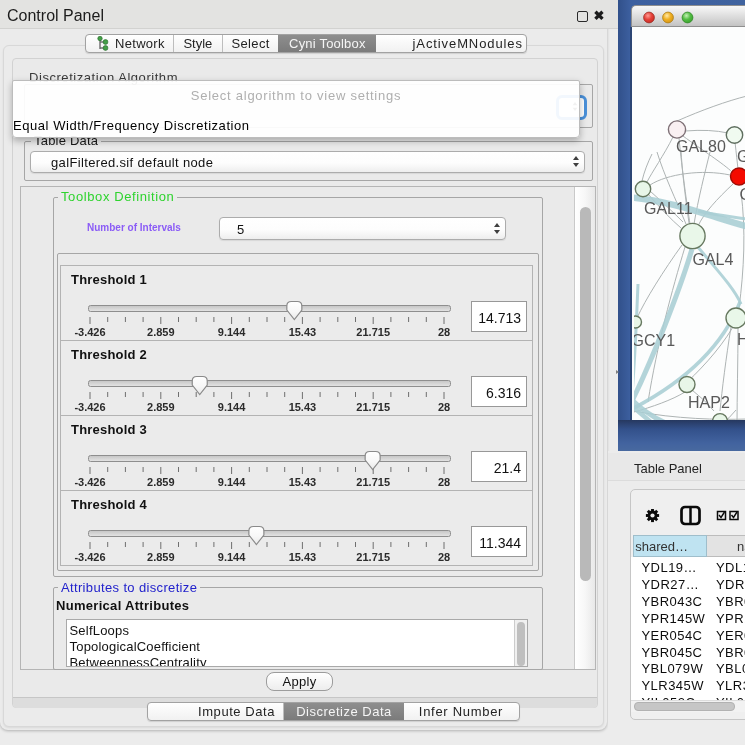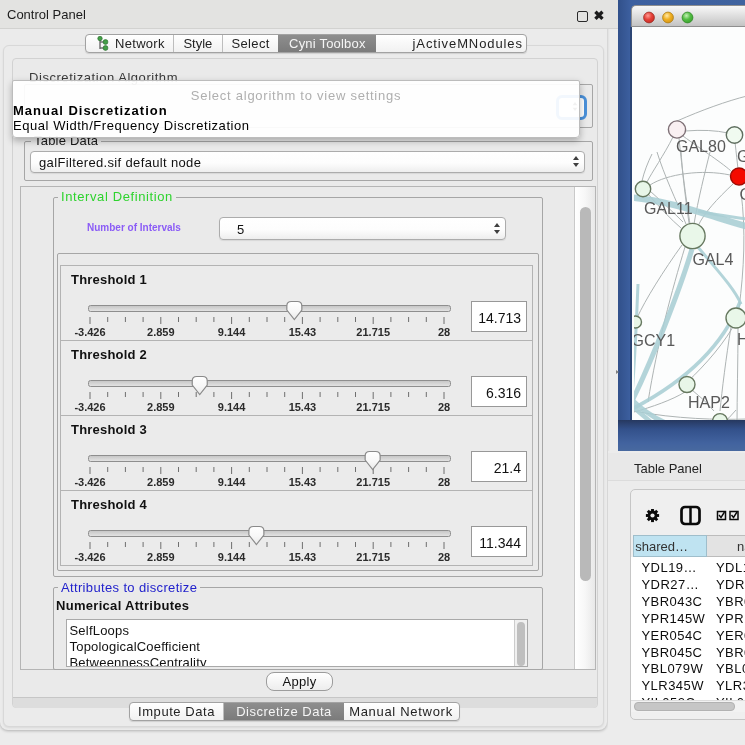--- a/index.html
+++ b/index.html
@@ -20,45 +20,45 @@
   .track{position:absolute;left:27px;top:39px;width:361px;height:5px;border:1px solid #8e8e8e;border-radius:2.5px;background:linear-gradient(180deg,#c7c7c7,#e2e2e2);}
   .vbox{position:absolute;left:410px;top:35px;width:56px;height:31px;background:#ffffff;border:1px solid #989898;font-size:14px;color:#111;text-align:right;line-height:28px;padding-top:2px;padding-right:5px;box-sizing:border-box;}
   .ticklbl{position:absolute;top:60px;font-size:11px;font-weight:bold;color:#2b2b2b;transform:translateX(-50%);}
 </style>
 </head>
 <body>
 
 <div class="abs" id="lwin" style="left:0;top:0;width:607px;height:730px;background:#ebebeb;border-radius:0 0 8px 8px;box-shadow:0 1px 3px rgba(0,0,0,0.25);">
 
   <div class="abs" style="left:0;top:0;width:618px;height:28px;background:#e3e3e1;border-bottom:1px solid #d2d2d0;"></div>
-  <div class="abs" style="left:7px;top:7px;font-size:13px;color:#1c1c1c;">Control Panel</div>
+  <div class="abs" style="left:7px;top:7px;font-size:16px;color:#1c1c1c;">Control Panel</div>
   <div class="abs" style="left:576.5px;top:10.5px;width:9px;height:9px;border:1.6px solid #2a2a2a;border-radius:2px;"></div>
   <div class="abs" style="left:593.5px;top:8px;font-size:13px;font-weight:bold;color:#1a1a1a;">✖</div>
 
   <div class="abs" style="left:3px;top:45px;width:601px;height:682px;background:#ebebeb;border:1px solid #d8d8d8;border-radius:6px;box-sizing:border-box;box-shadow:0 1px 2px rgba(0,0,0,0.08);"></div>
   <div class="abs" style="left:12px;top:58px;width:586px;height:650px;background:#eaeaea;border:1px solid #d2d2d2;border-radius:4px;box-sizing:border-box;"></div>
   <div class="abs" style="left:13px;top:697px;width:584px;height:10px;background:#dddddd;border-top:1px solid #c6c6c6;border-radius:0 0 4px 4px;"></div>
 
   <div class="groupbox" style="left:24px;top:84px;width:567px;height:42px;"></div>
   <div class="gtitle" style="left:26px;top:71px;color:#3a3a3a;letter-spacing:0.55px;">Discretization Algorithm</div>
   <div class="abs" style="left:556px;top:95px;width:25px;height:19px;background:#fff;border:3px solid #4a90d9;border-radius:6px;"></div>
   <div class="steppers" style="left:572px;top:101px;transform:scale(0.8);"></div>
 
   <div class="groupbox" style="left:24px;top:141px;width:567px;height:38px;"></div>
   <div class="gtitle" style="left:31px;top:134px;color:#1a1a1a;letter-spacing:0.2px;">Table Data</div>
-  <div class="combo" style="left:30px;top:151px;width:555px;height:22px;line-height:22px;box-sizing:border-box;"><span style="margin-left:8px;letter-spacing:0.35px;">galFiltered.sif default node</span></div>
+  <div class="combo" style="left:30px;top:151px;width:555px;height:22px;line-height:22px;box-sizing:border-box;"><span style="margin-left:20px;letter-spacing:0.35px;">galFiltered.sif default node</span></div>
   <div class="steppers" style="left:573px;top:156px;"></div>
 
   <div class="abs" style="left:20px;top:186px;width:576px;height:484px;border:1px solid #b5b5b5;box-sizing:border-box;background:#eaeaea;overflow:hidden;">
     <div style="position:absolute;right:0;top:0;width:20px;height:100%;background:linear-gradient(90deg,#ffffff 0%,#f7f7f7 50%,#e8e8e8 100%);border-left:1px solid #c9c9c9;"></div>
     <div style="position:absolute;right:4px;top:20px;width:11px;height:374px;background:#b9b9b9;border-radius:5.5px;"></div>
   </div>
 
   <div class="groupbox" style="left:53px;top:197px;width:488px;height:378px;"></div>
-  <div class="gtitle" style="left:58px;top:190px;color:#2ed32e;letter-spacing:0.6px;">Interval Definition</div>
+  <div class="gtitle" style="left:58px;top:190px;color:#2ed32e;letter-spacing:0.6px;">Toolbox Definition</div>
   <div class="abs" style="left:87px;top:222px;font-size:10px;font-weight:bold;color:#8b5cf6;">Number of Intervals</div>
   <div class="combo" style="left:219px;top:217px;width:287px;height:23px;line-height:23px;box-sizing:border-box;"><span style="margin-left:17px;">5</span></div>
   <div class="steppers" style="left:494px;top:223px;"></div>
 
   <div class="groupbox" style="left:57px;top:253px;width:480px;height:316px;"></div>
 
   <div id="THP">
       <div class="thpanel" style="top:265px;">
     <div class="thtitle">Threshold 1</div>
     <div class="track"></div>
@@ -251,25 +251,25 @@
         <circle cx="8.5" cy="12" r="2.4" fill="#43a047" stroke="#2e7031" stroke-width="0.7"></circle>
       </svg>Network</div>
   <div class="tabdiv"></div>
   <div class="tabseg" style="width:52px;">Style</div>
   <div class="tabdiv"></div>
   <div class="tabseg" style="width:60px;letter-spacing:0.35px;">Select</div>
   <div class="tabseg tabdark" style="width:106px;letter-spacing:0.2px;">Cyni Toolbox</div>
   <div class="tabseg" style="width:126px;letter-spacing:0.9px;padding-left:33px;">jActiveMNodules</div>
 </div>
 
-<div class="tabbar" style="left:129px;top:702px;width:329px;">
+<div class="tabbar" style="left:147px;top:702px;width:329px;padding-left:42px;">
   <div class="tabseg" style="width:93px;letter-spacing:0.55px;">Impute Data</div>
   <div class="tabdiv"></div>
   <div class="tabseg tabdark" style="width:120px;letter-spacing:0.5px;">Discretize Data</div>
-  <div class="tabseg" style="width:114px;letter-spacing:0.7px;">Manual Network</div>
+  <div class="tabseg" style="width:114px;letter-spacing:0.7px;">Infer Number</div>
 </div>
 
 <div class="abs" style="left:618px;top:0;width:127px;height:451px;background:linear-gradient(90deg,#31508a 0%,#3d60a0 10%,#40639f 100%);"></div>
 <div class="abs" style="left:618px;top:420px;width:127px;height:31px;background:linear-gradient(180deg,#26385f 0%,#33518b 30%,#42639f 75%,#48699f 100%);"></div>
 
 <div class="abs" style="left:631px;top:5px;width:114px;height:22px;background:linear-gradient(180deg,#f8f8f8 0%,#dedede 50%,#c3c3c3 100%);border:1px solid #8f8f8f;border-right:none;border-radius:5px 0 0 0;box-sizing:border-box;">
   <svg width="70" height="22" style="position:absolute;left:9px;top:0;">
     <defs>
       <radialGradient id="rl" cx="0.4" cy="0.33" r="0.8">
           <stop offset="0" stop-color="#ff9a92"></stop>
@@ -408,15 +408,14 @@
     </div>
 
   <div style="position:absolute;left:0;top:210px;width:120px;height:11px;background:#f2f2f2;border-top:1px solid #dddddd;"></div>
   <div style="position:absolute;left:3px;top:212px;width:99px;height:7px;background:#c6c6c6;border:1px solid #b2b2b2;border-radius:4px;"></div>
 </div>
 
 <div class="abs" style="left:615.5px;top:369.5px;width:0;height:0;border-top:2.5px solid transparent;border-bottom:2.5px solid transparent;border-left:3.5px solid #808080;"></div>
 
 <div class="abs" style="left:12px;top:80px;width:566px;height:56px;background:rgba(255,255,255,0.93);border:1px solid #bcbcbc;border-radius:2px 2px 4px 4px;box-shadow:0 3px 7px rgba(0,0,0,0.28);z-index:50;">
   <div style="position:absolute;left:0;top:7px;width:100%;text-align:center;font-size:13px;color:#afafaf;letter-spacing:0.75px;">Select algorithm to view settings</div>
-  <div style="position:absolute;left:0px;top:22px;font-size:13px;font-weight:bold;color:#000;letter-spacing:1.0px;">Manual Discretization</div>
   <div style="position:absolute;left:0px;top:37px;font-size:13px;color:#000;letter-spacing:0.55px;">Equal Width/Frequency Discretization</div>
 </div>
 
 </body></html>

